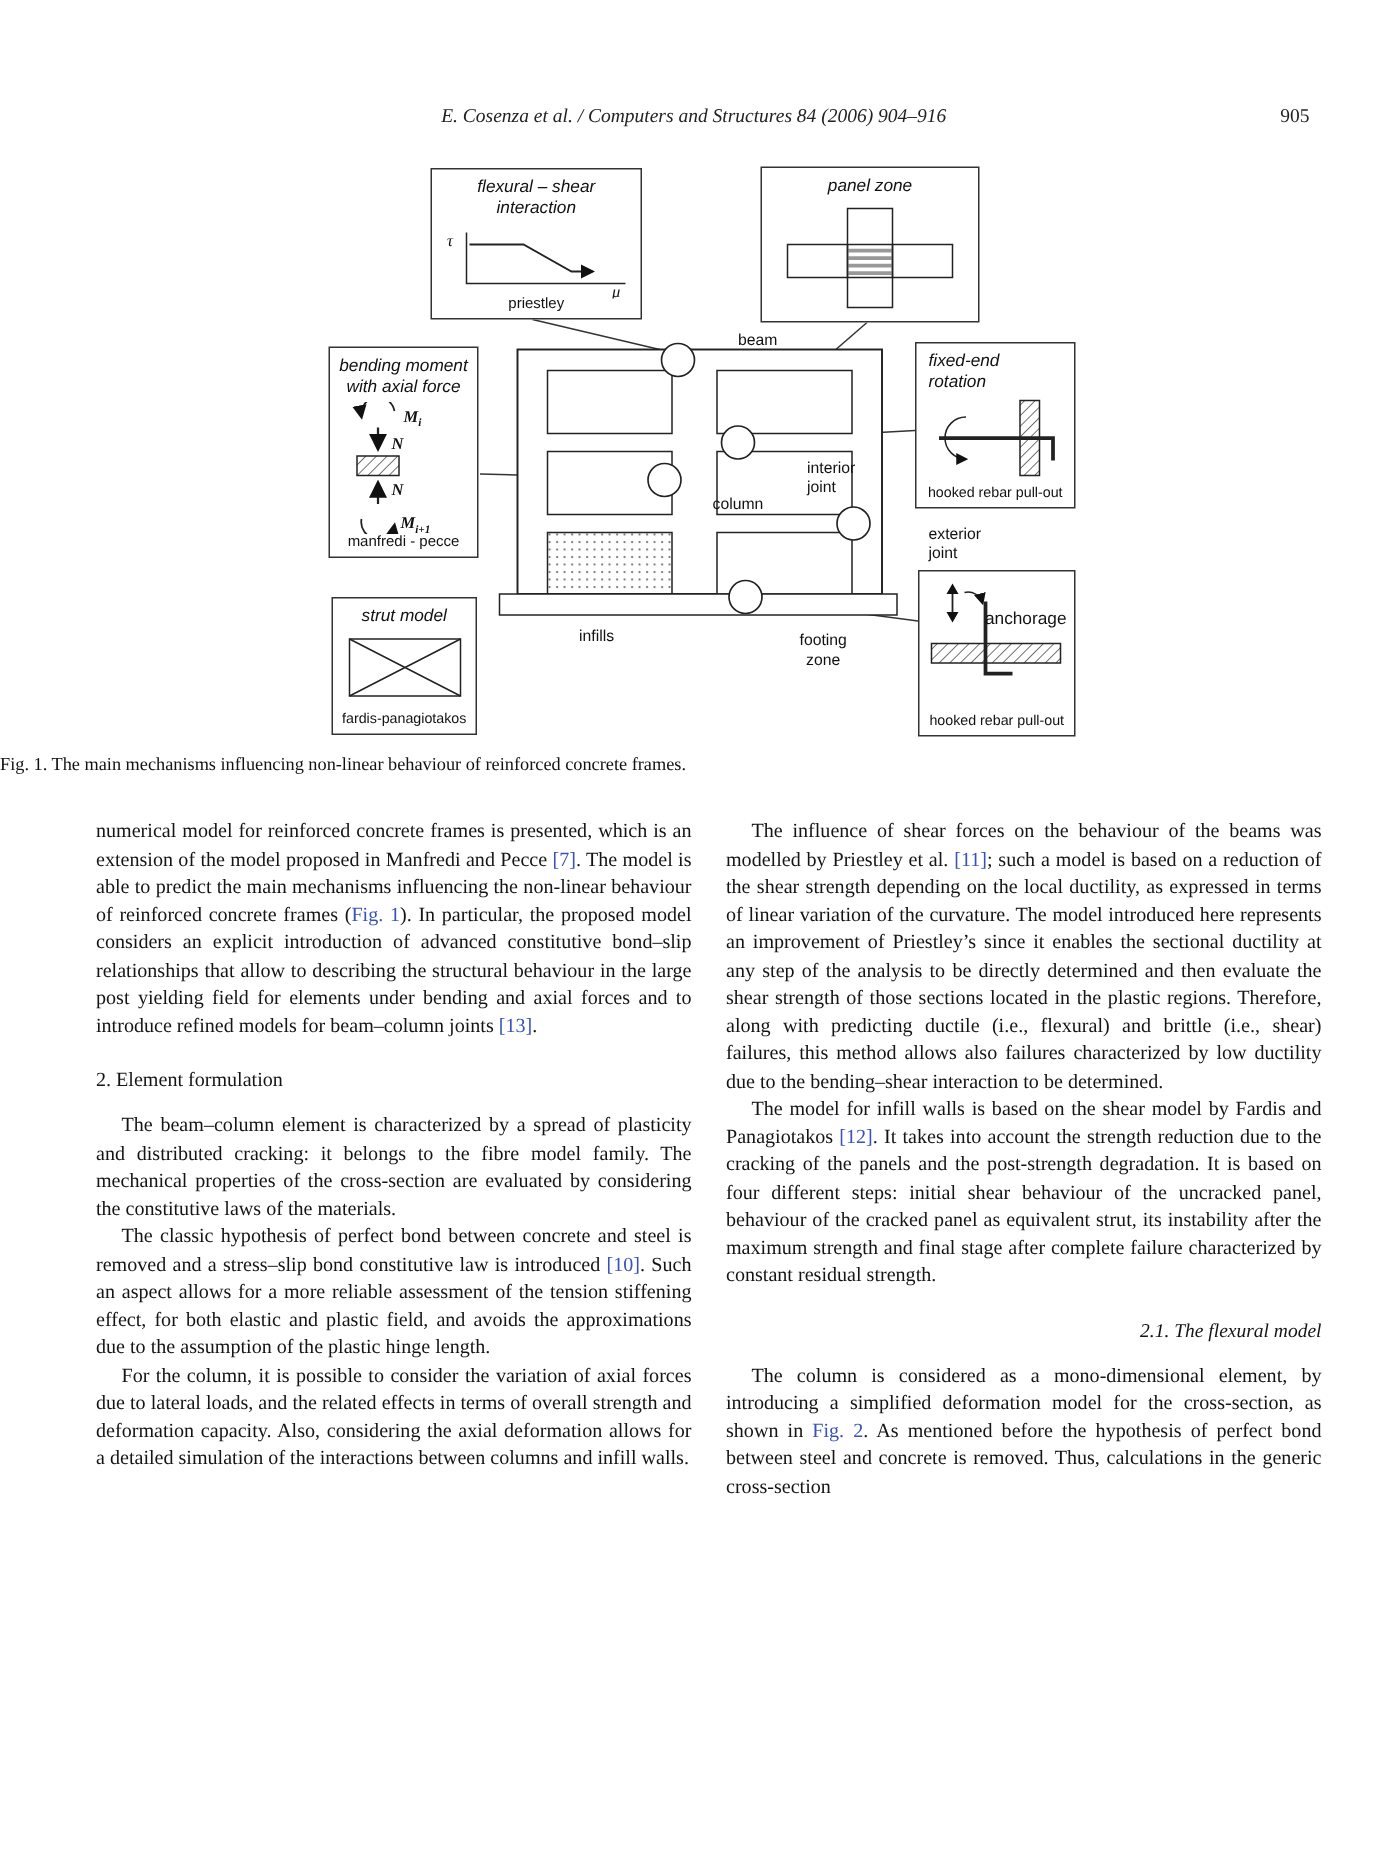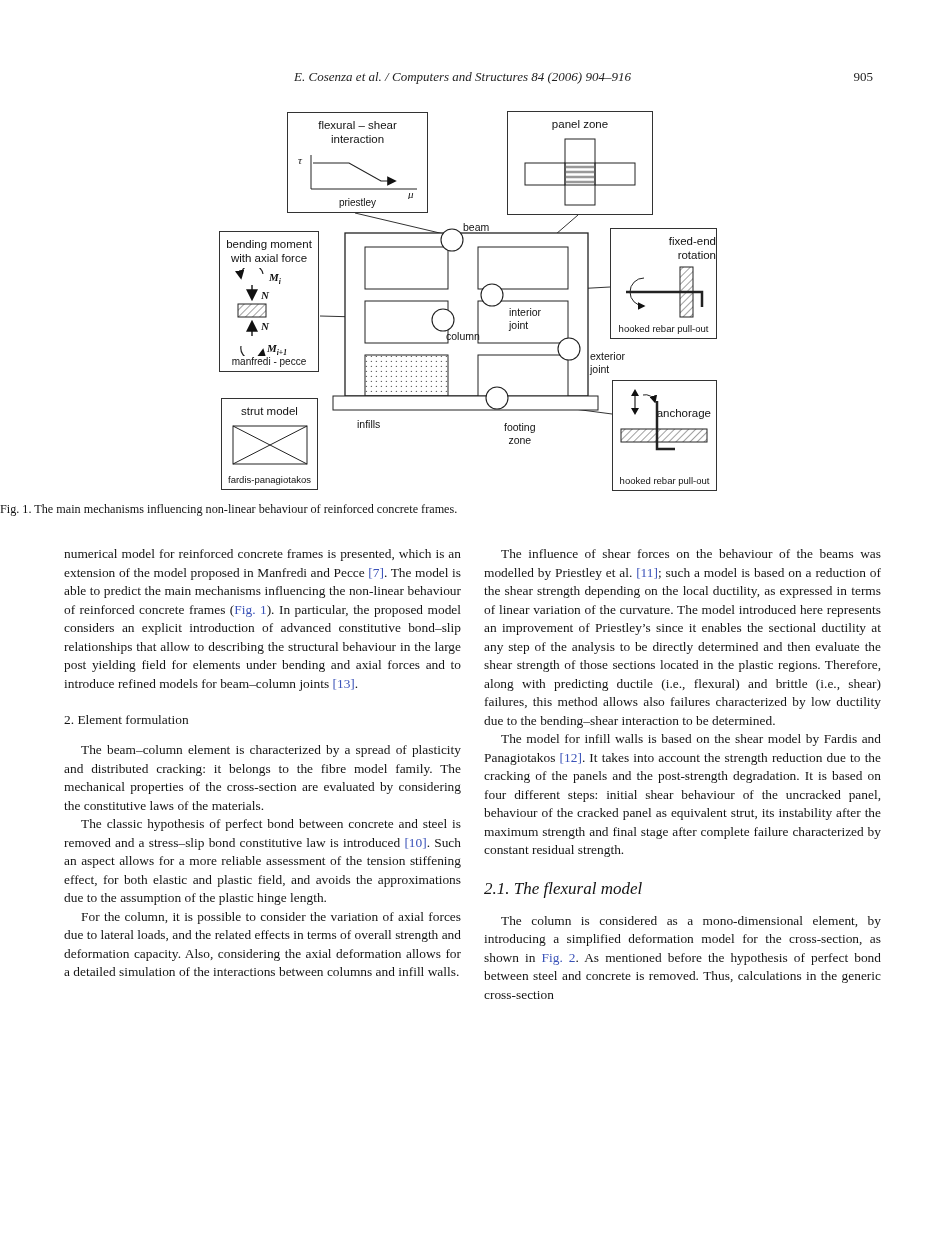--- a/index.html
+++ b/index.html
@@ -15,47 +15,47 @@
     font-style:italic; font-size:13px; color:#222;
   }
   .page-num { position:absolute; top:69px; right:52px; font-size:13px; color:#222; }
 
   
   .fig-svg { position:absolute; top:0; left:0; pointer-events:none; }
   .fig-box {
     position:absolute; border:1px solid #333; background:#fff; box-sizing:border-box;
     font-family:"Liberation Sans", sans-serif; text-align:center;
   }
-  .fig-box-title { font-size:11.5px; line-height:1.25; padding-top:5px; white-space:pre-line; color:#111; }
-  .fig-box-title.tl { text-align:right; padding-left:8px; }
+  .fig-box-title { font-size:11.5px; line-height:1.25; padding-top:5px; white-space:pre-line; color:#111;font-style:italic; }
+  .fig-box-title.tl { text-align:left; padding-left:8px; }
   .fig-credit {
     position:absolute; bottom:4px; left:0; right:0; text-align:center;
     font-size:10px; color:#111;
   }
   .mini { display:block; margin:2px auto 0 auto; }
   .fig-label {
     position:absolute; font-family:"Liberation Sans", sans-serif;
-    font-size:10.5px; line-height:1.2; white-space:pre-line; color:#111;
+    font-size:10.5px; line-height:1.2; white-space:pre-line; color:#111;margin-left:29px;
   }
   .anch-label { position:absolute; top:26px; right:5px; font-size:11.5px; }
   .svgi { font:italic 11px "Liberation Serif", serif; fill:#111; }
   .svgb { font:bold italic 11px "Liberation Serif", serif; fill:#111; }
   .fig-caption {
     position:absolute; top:502px; left:0; right:0; text-align:left;
     font-size:12.2px; color:#111;
   }
 
   
   .col { position:absolute; top:545px; width:397px; }
   .col-left  { left:64px; }
   .col-right { left:484px; }
   .para { margin:0; font-size:13.4px; line-height:18.5px; text-align:justify; }
   .para.ind { text-indent:17px; }
   .sec-head { font-size:13.4px; font-weight:normal; margin:19px 0 13px 0; }
-  .subsec-head { font-size:17px; font-style:italic; font-weight:normal; margin:19px 0 13px 0; }
+  .subsec-head { font-size:13px; font-style:italic; font-weight:normal; margin:19px 0 13px 0;text-align:right; }
   .ref-link { color:var(--link-color); cursor:pointer; }
 </style>
 </head>
 <body>
 
 <div class="page">
 
   <div class="running-head">E. Cosenza et al. / Computers and Structures 84 (2006) 904–916</div>
   <div class="page-num">905</div>
 

